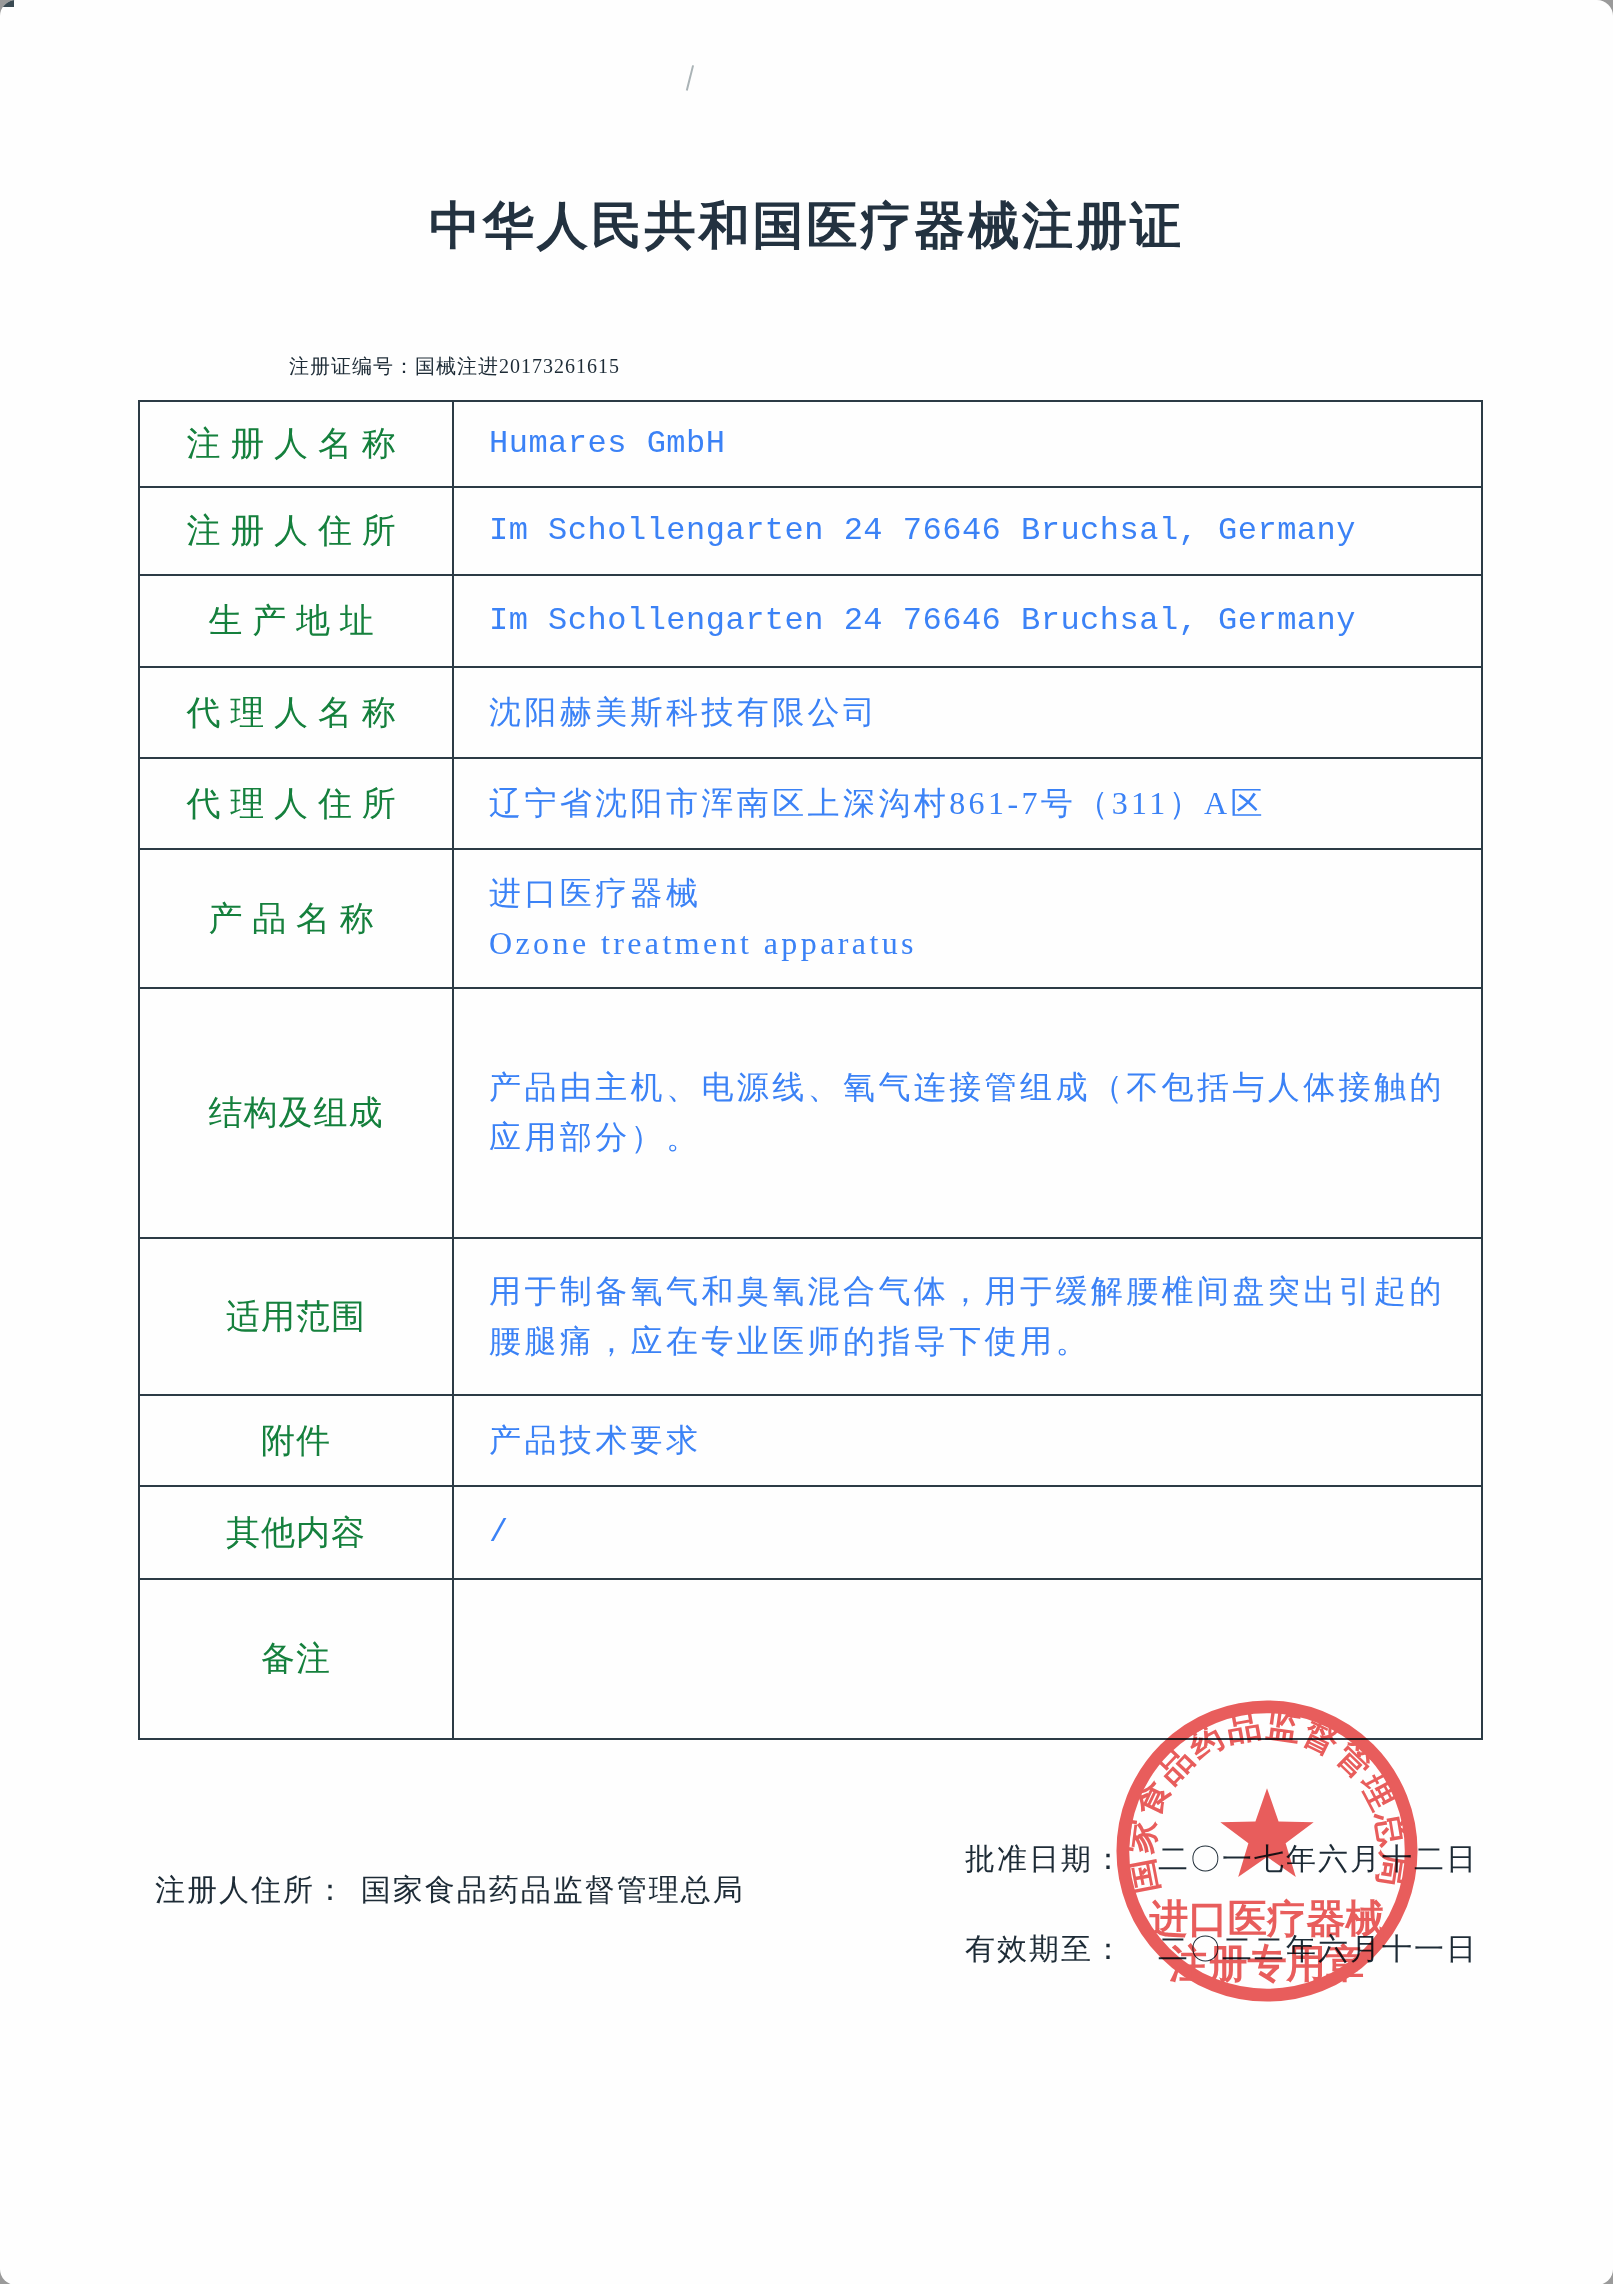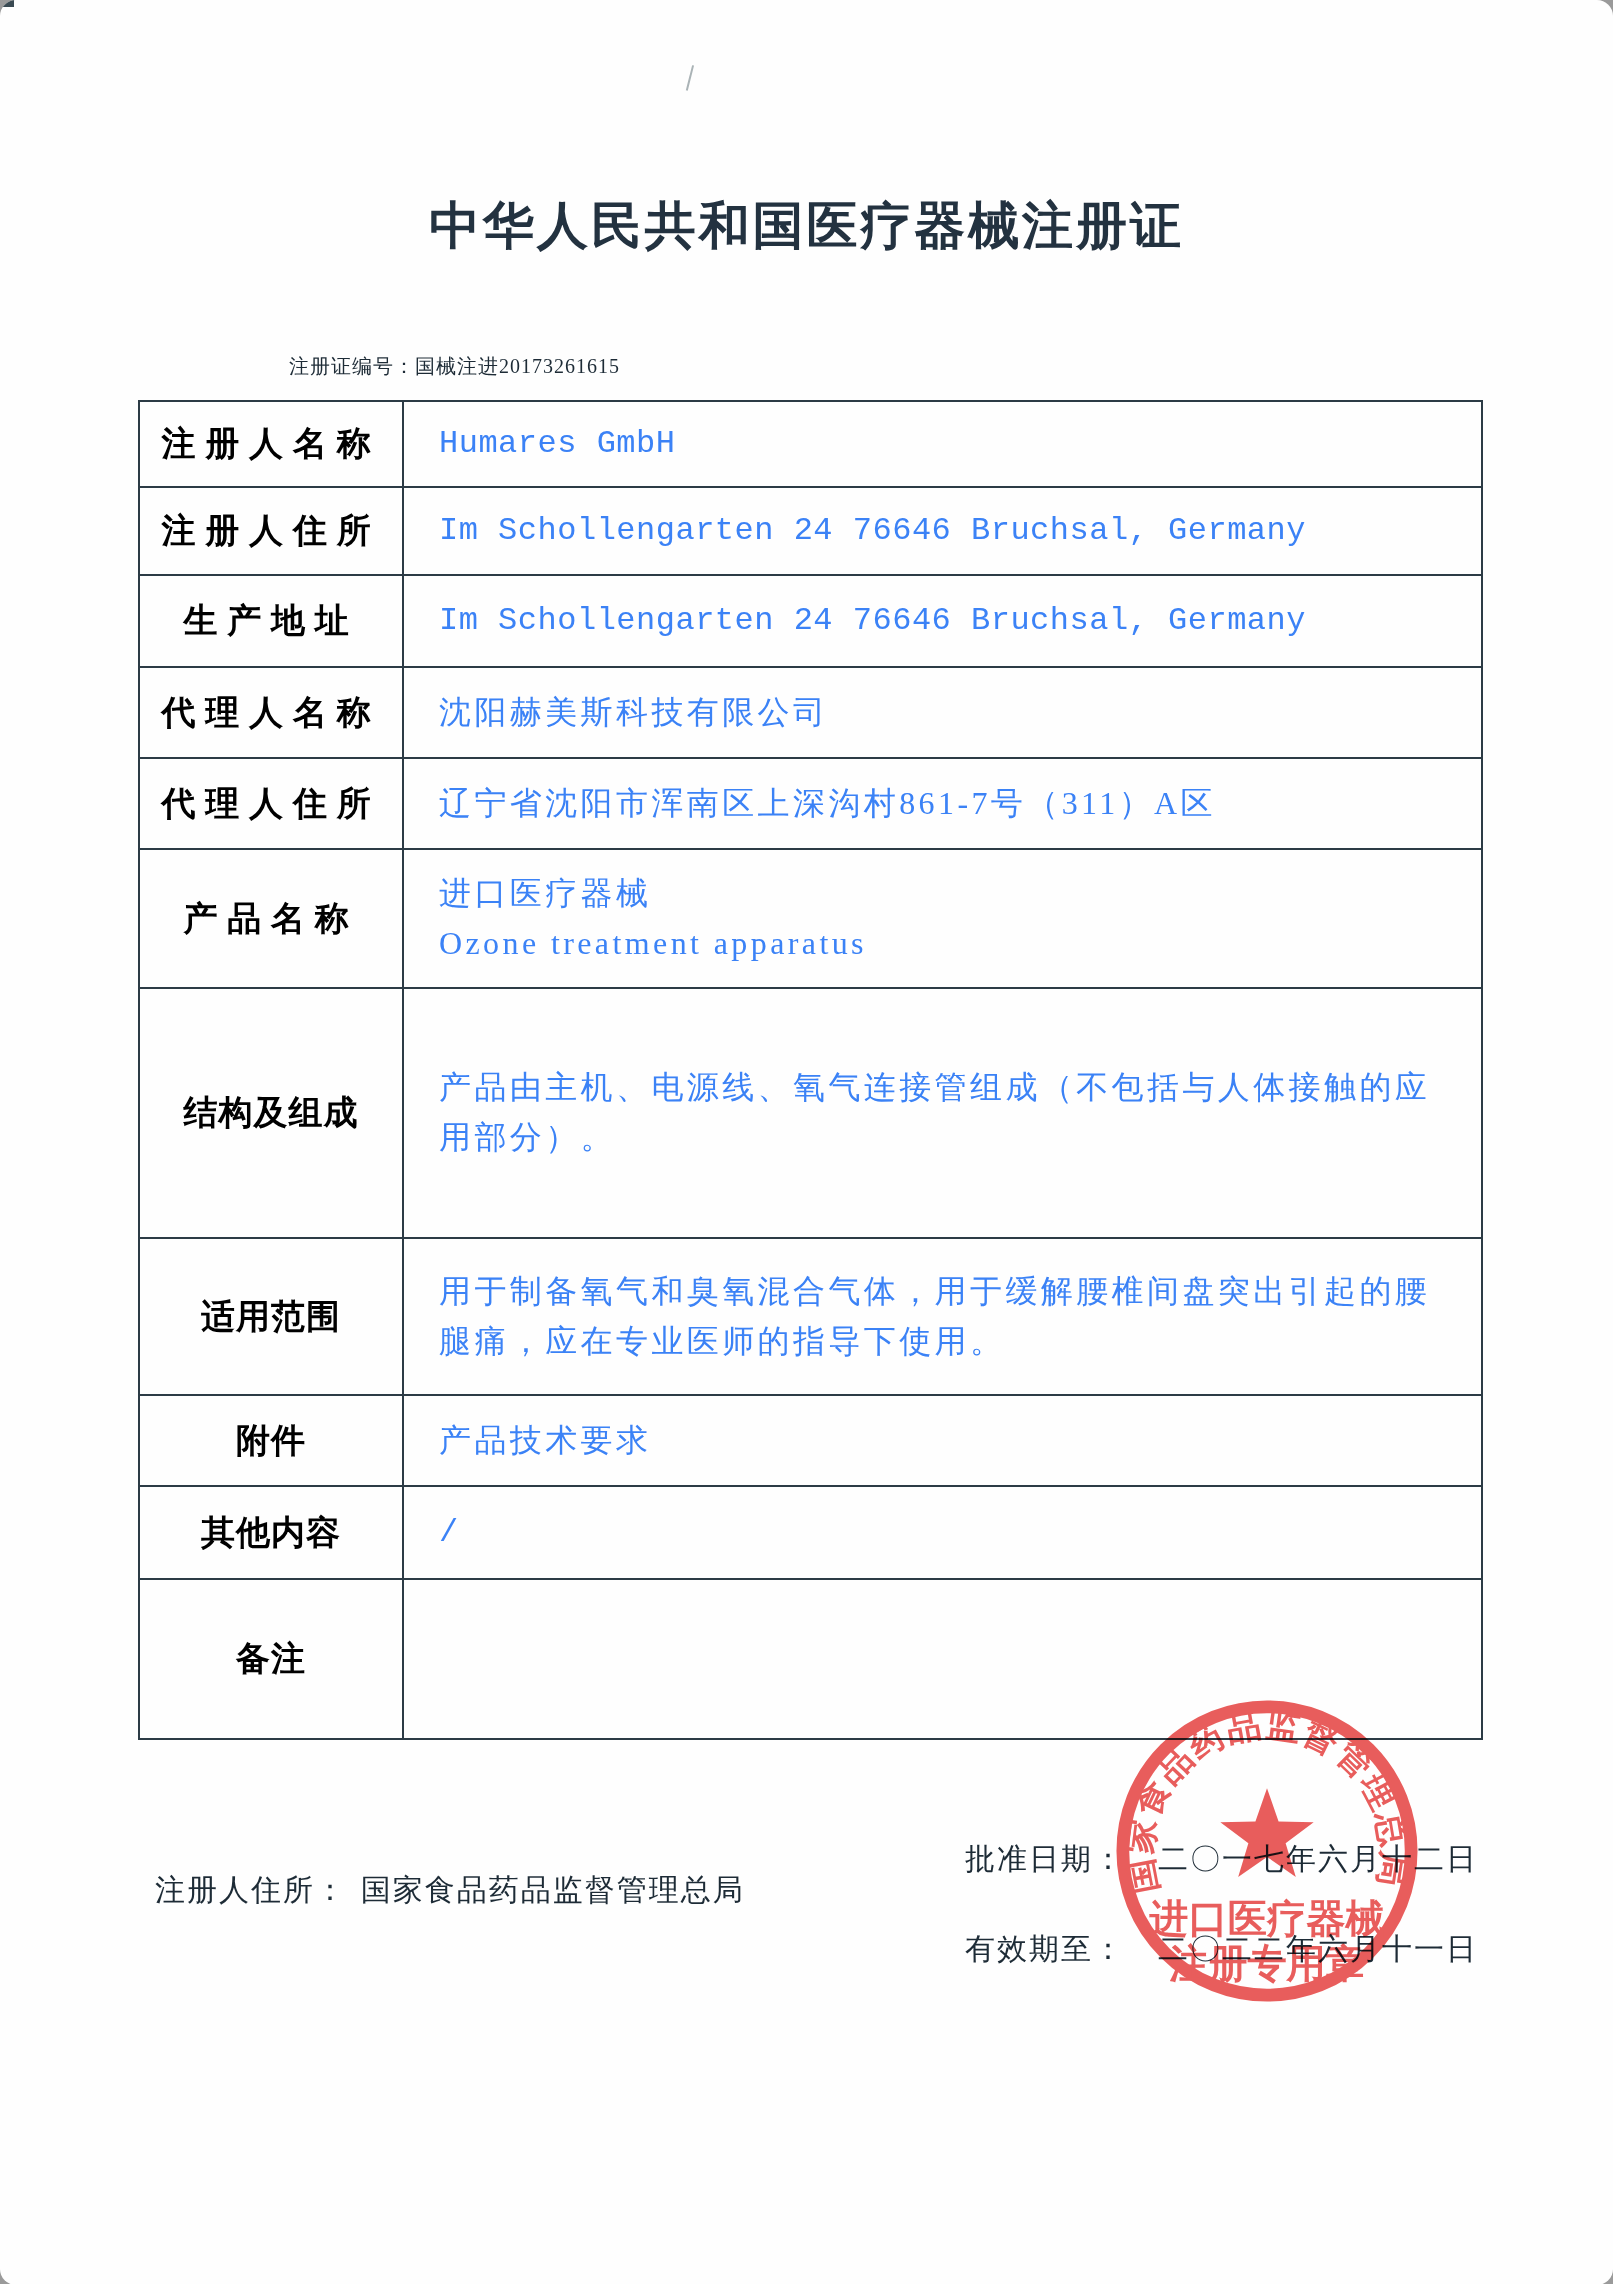--- a/index.html
+++ b/index.html
@@ -28,22 +28,22 @@
     width:1345px;table-layout:fixed;
     border-collapse:collapse;
     border:2.9px solid #2c3b45;
   }
   table.cert-table td{
     border:2px solid #2c3b45;
     box-sizing:border-box;
     vertical-align:middle;
   }
   td.lbl{
-    width:264px;text-align:center;
-    font-size:34px;font-weight:bold;color:#000000;
+    width:314px;text-align:center;
+    font-size:34px;font-weight:normal;color:#15803d;
   }
   td.lbl.sp{letter-spacing:9.8px;}
   td.lbl.tight{letter-spacing:1px;}
   td.val{
     font-size:32px;
     padding:9.8px 29px 9.8px 35px;
     white-space:pre-line;
     line-height:1.55;
     color:#3b82f6;
   }

